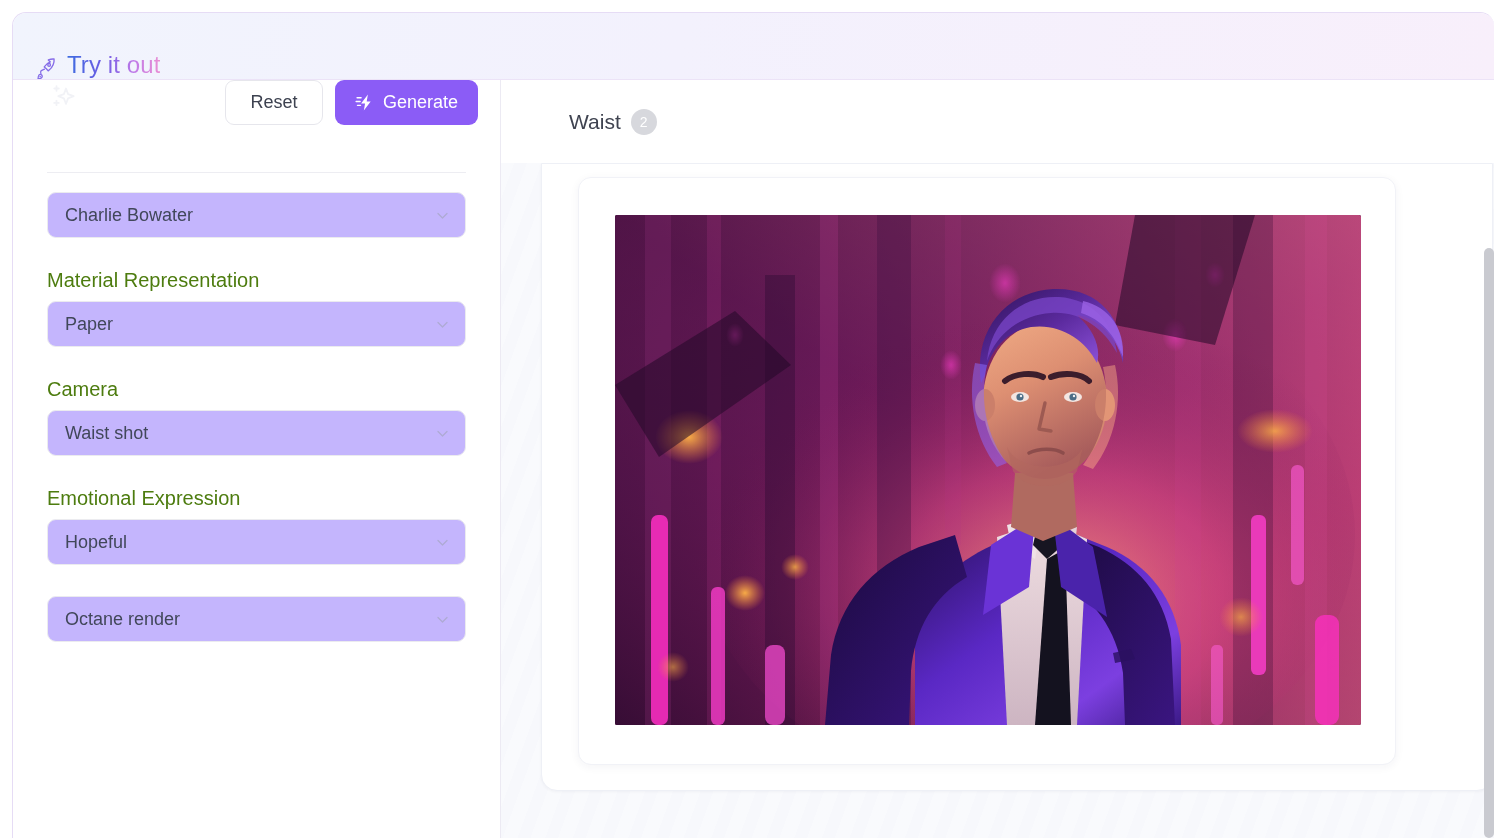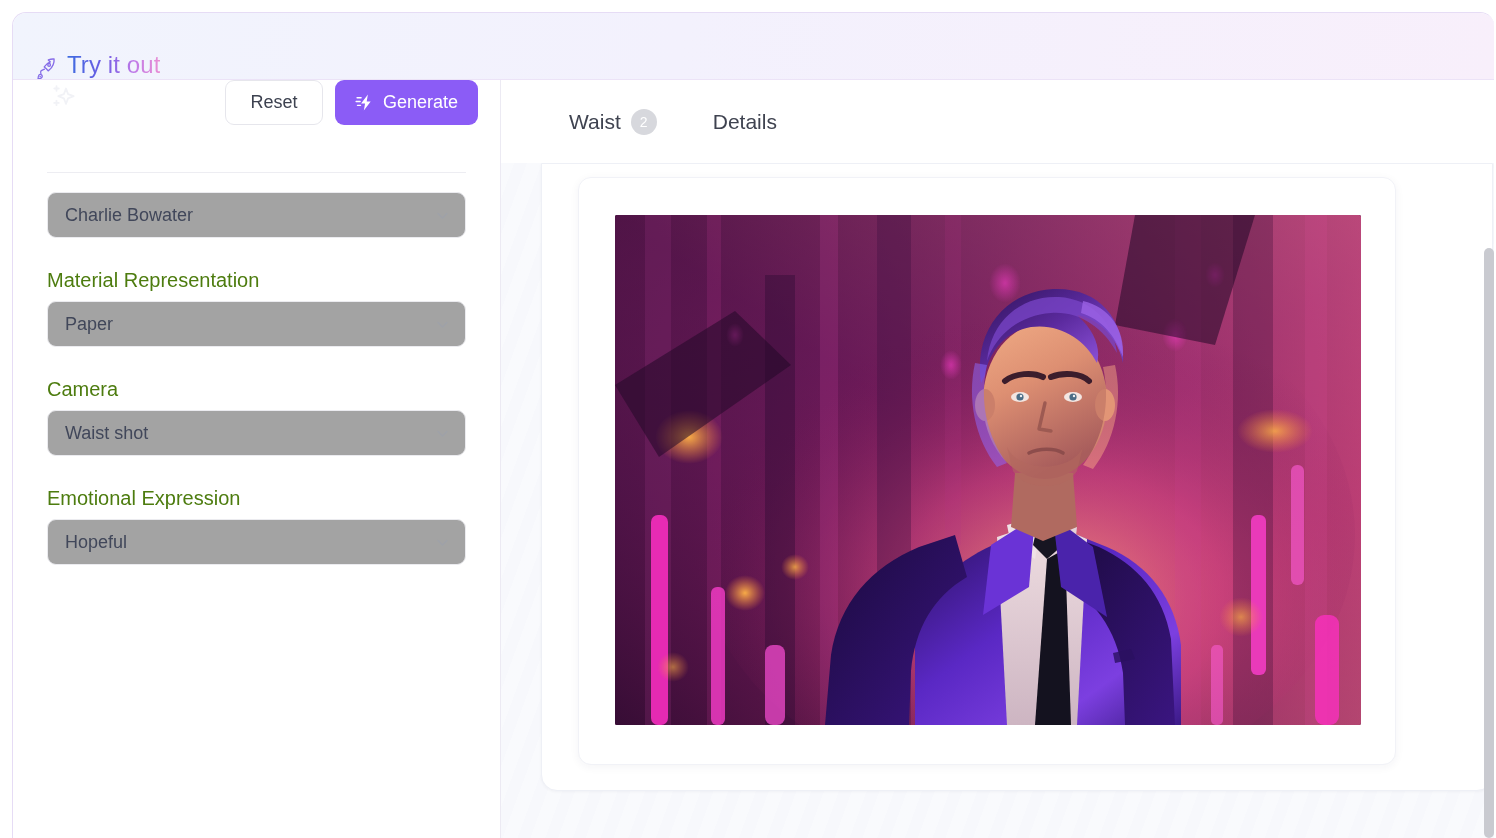--- a/index.html
+++ b/index.html
@@ -111,21 +111,21 @@
     font-size: 20px;
     color: #4d7c0f;
     margin-bottom: 9px;
     display: block;
     font-weight: 400;
   }
   .select-box {
     height: 46px;
     border: 1px solid #ebebef;
     border-radius: 9px;
-    background: #a3a3a3;
+    background: #c4b5fd;
     display: flex;
     align-items: center;
     padding: 0 14px 0 17px;
     cursor: pointer;
   }
   .select-value {
     flex: 1;
     font-size: 18px;
     color: #41475a;
     white-space: nowrap;
@@ -354,34 +354,39 @@
             <span class="select-value">Hopeful</span>
             <span class="chevron-icon">
               <svg viewBox="0 0 17 17" fill="none" xmlns="http://www.w3.org/2000/svg">
                   <path d="M4 6.5 8.5 11 13 6.5" stroke="#9aa0ae" stroke-width="1.4" stroke-linecap="round" stroke-linejoin="round"></path>
                 </svg>
             </span>
           </div>
         </div>
 
         <div class="field">
+          <div class="select-box">
+            <span class="select-value">Octane render</span>
+            <span class="chevron-icon">
+              <svg viewBox="0 0 17 17" fill="none" xmlns="http://www.w3.org/2000/svg">
+                  <path d="M4 6.5 8.5 11 13 6.5" stroke="#9aa0ae" stroke-width="1.4" stroke-linecap="round" stroke-linejoin="round"></path>
+                </svg>
+            </span>
+          </div>
         </div>
 
       </div>
     </div>
 
     <div id="right-panel">
 
       <div id="tabs-bar">
         <button class="tab">
           <span>Waist</span>
           <span class="tab-badge">2</span>
-        </button>
-        <button class="tab">
-          <span>Details</span>
         </button>
       </div>
 
       <div id="output-stage">
         <div id="stage-stripes"></div>
 
         <div id="output-card">
           <div id="output-inner-card">
 
             <div id="generated-image">

